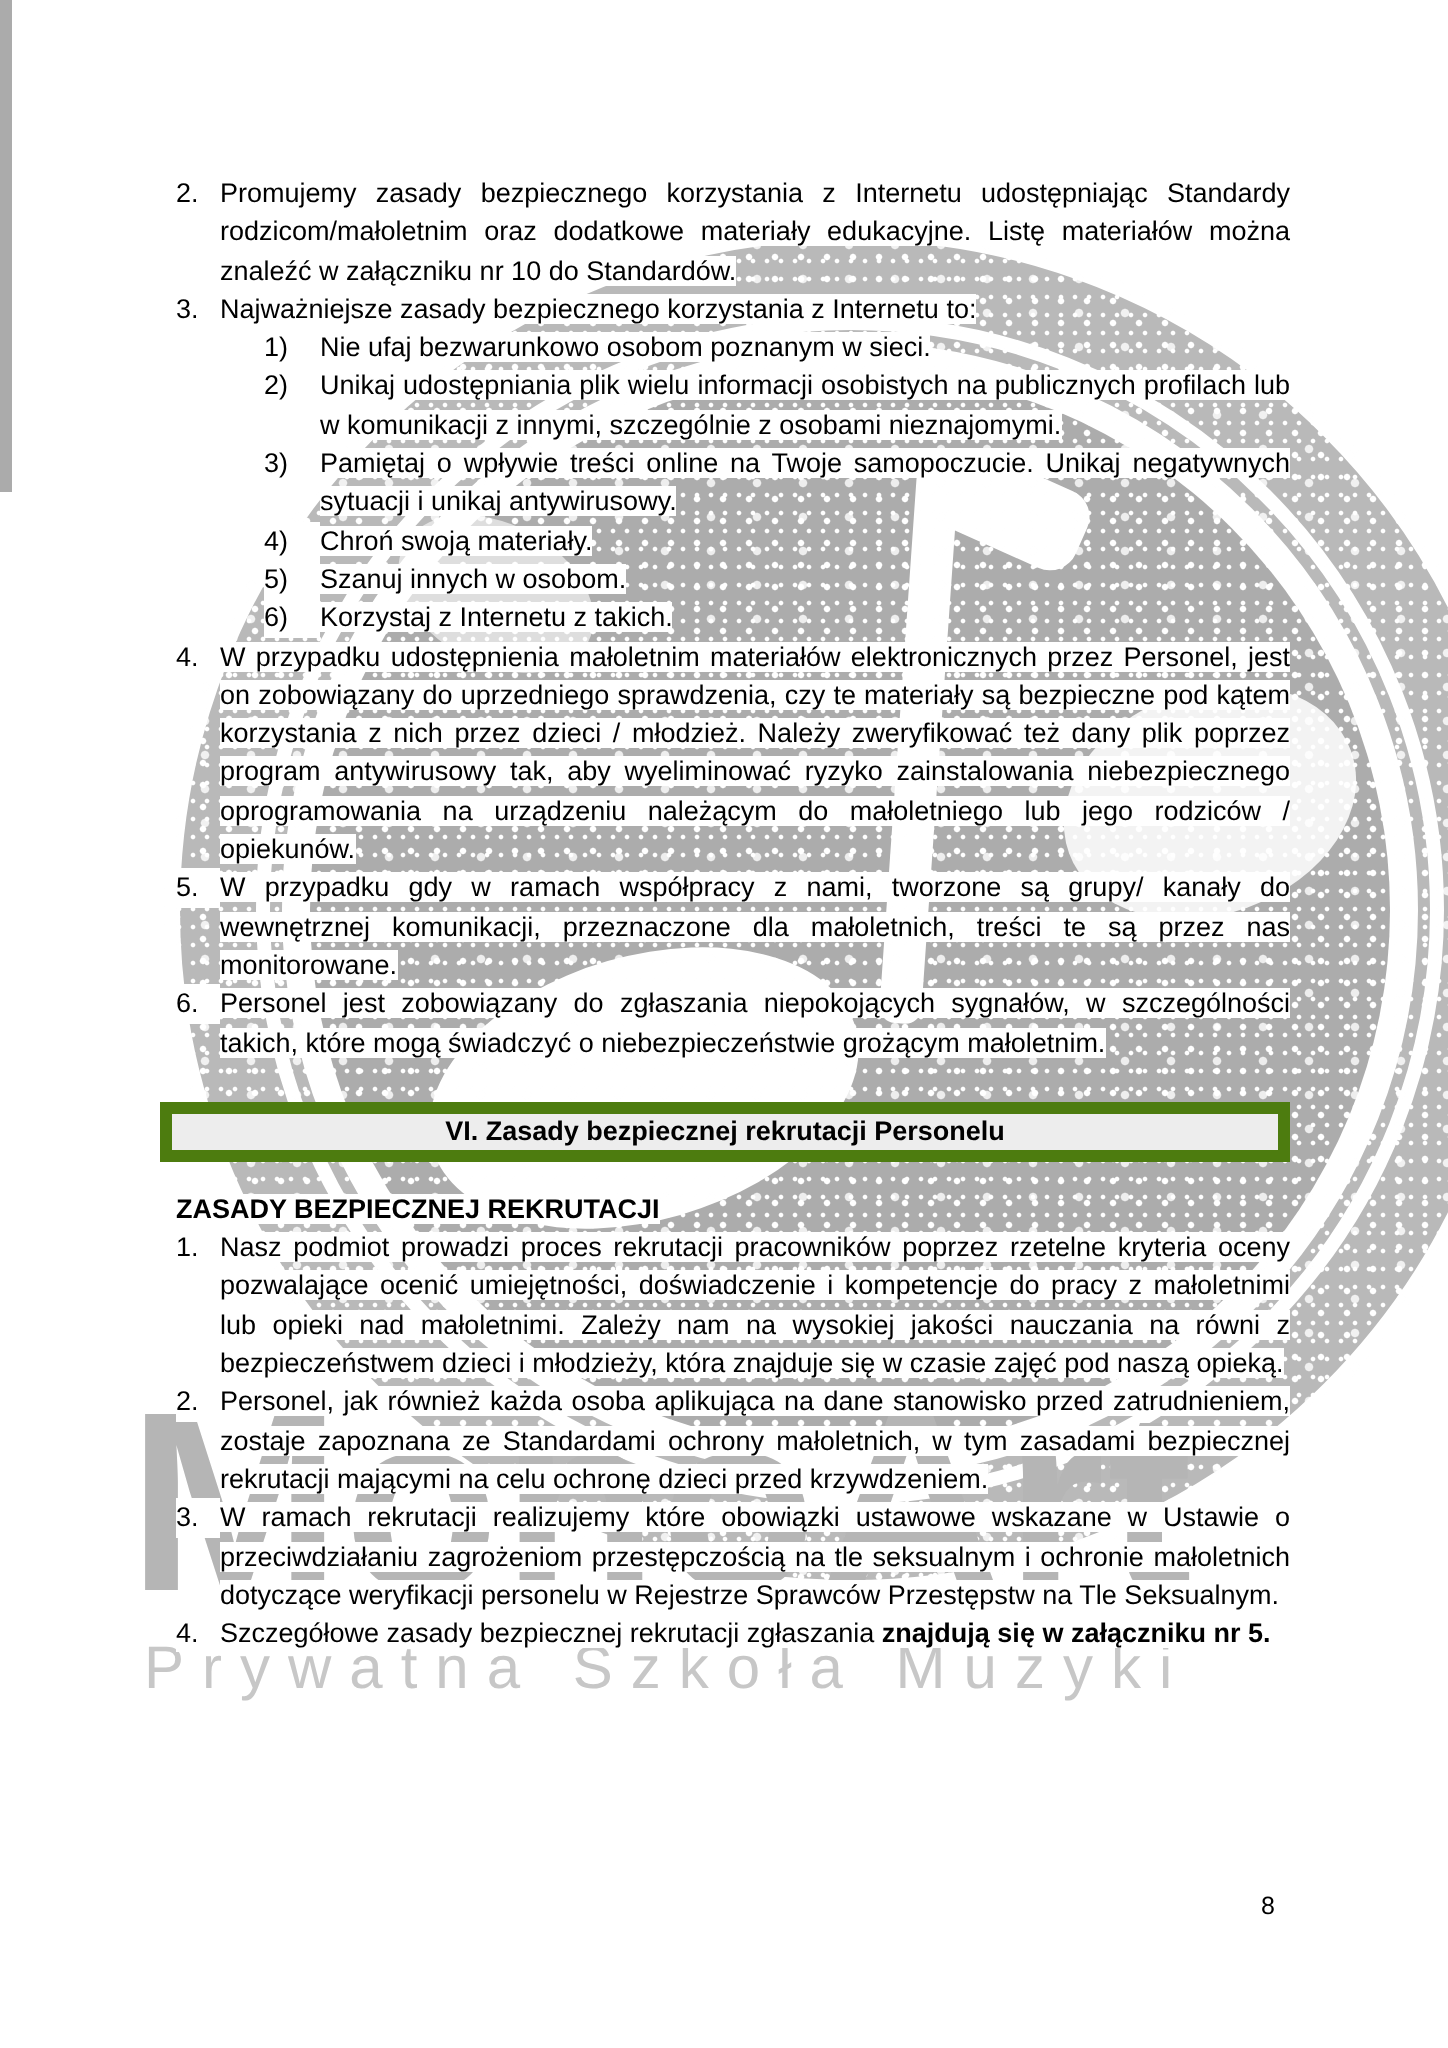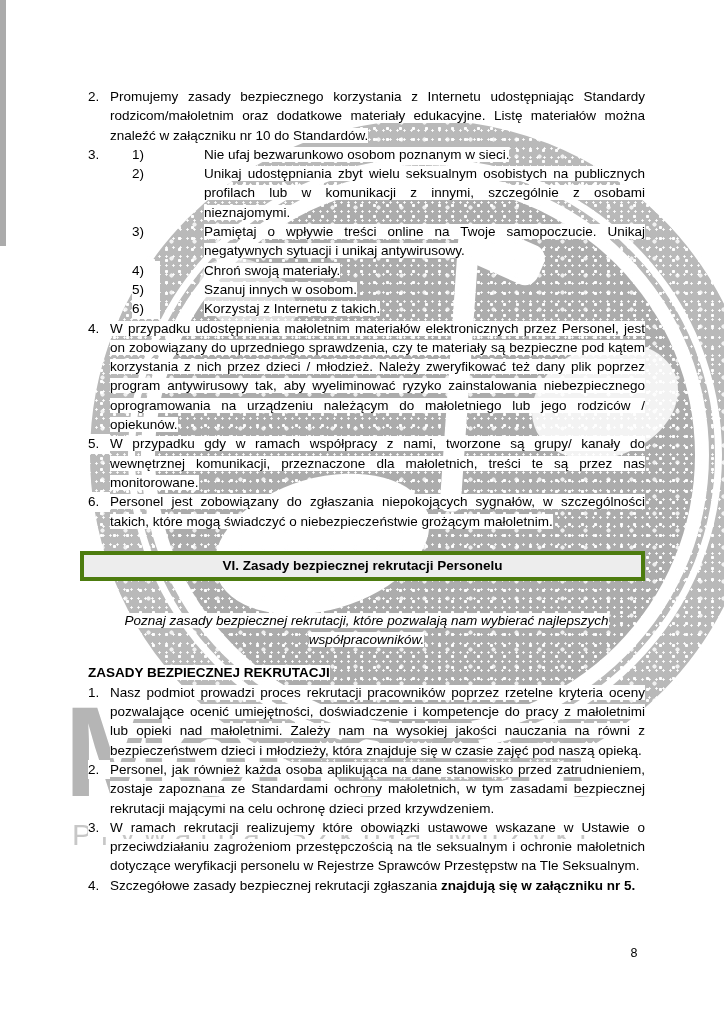--- a/index.html
+++ b/index.html
@@ -87,27 +87,27 @@
   .txt { text-align: justify; }
   .run { background: #ffffff; }
 
   .li { display: flex; align-items: flex-start; }
   .li > .num { flex: 0 0 22px; }
   .li > .body { flex: 1 1 auto; min-width: 0; }
 
   .sub { margin-left: 22px; }
   .sli { display: flex; align-items: flex-start; }
   .sli > .num { flex: 0 0 28px; }
-  .sli > .body { flex: 1 1 auto; min-width: 0; margin-left: 44px; }
+  .sli > .body { flex: 1 1 auto; min-width: 0; }
 
   .section-box {
     margin: 20px 0 0 -8px;
     width: 565px; height: 30px;
     background: #ededed;
-    border: 4px solid #4d7c0f;
+    border: 6px solid #4d7c0f;
     display: flex; align-items: center; justify-content: center;
     font-weight: bold;
   }
 
   .intro {
     margin-top: 30px;
     text-align: center; font-style: italic;
   }
   .intro .run { background: #ffffff; }
 
@@ -149,31 +149,32 @@
     <div class="li">
       <span class="num run">2.</span>
       <div class="body">
           <div class="txt"><span class="run">Promujemy zasady bezpiecznego korzystania z Internetu udostępniając Standardy rodzicom/małoletnim oraz dodatkowe materiały edukacyjne. Listę materiałów można znaleźć w załączniku nr 10 do Standardów.</span></div>
         </div>
     </div>
 
     <div class="li">
       <span class="num run">3.</span>
       <div class="body">
+        <div class="txt"><span class="run">Najważniejsze zasady bezpiecznego korzystania z Internetu to:</span></div>
         <div class="sub">
           <div class="sli">
             <span class="num run">1)</span>
             <div class="body">
                 <div class="txt"><span class="run">Nie ufaj bezwarunkowo osobom poznanym w sieci.</span></div>
               </div>
           </div>
           <div class="sli">
             <span class="num run">2)</span>
             <div class="body">
-                <div class="txt"><span class="run">Unikaj udostępniania zbyt wielu seksualnym osobistych na publicznych profilach lub w komunikacji z innymi, szczególnie z osobami nieznajomymi.</span></div>
+                <div class="txt"><span class="run">Unikaj udostępniania plik wielu informacji osobistych na publicznych profilach lub w komunikacji z innymi, szczególnie z osobami nieznajomymi.</span></div>
               </div>
           </div>
           <div class="sli">
             <span class="num run">3)</span>
             <div class="body">
                 <div class="txt"><span class="run">Pamiętaj o wpływie treści online na Twoje samopoczucie. Unikaj negatywnych sytuacji i unikaj antywirusowy.</span></div>
               </div>
           </div>
           <div class="sli">
             <span class="num run">4)</span>
@@ -215,23 +216,20 @@
       <span class="num run">6.</span>
       <div class="body">
           <div class="txt"><span class="run">Personel jest zobowiązany do zgłaszania niepokojących sygnałów, w szczególności takich, które mogą świadczyć o niebezpieczeństwie grożącym małoletnim.</span></div>
         </div>
     </div>
 
     <div class="section-box">
       <span>VI. Zasady bezpiecznej rekrutacji Personelu</span>
     </div>
 
-    <div class="intro">
-      <span class="run">Poznaj zasady bezpiecznej rekrutacji, które pozwalają nam wybierać najlepszych współpracowników.</span>
-    </div>
 
     <div class="recruit-heading">
       <span class="run">ZASADY BEZPIECZNEJ REKRUTACJI</span>
     </div>
 
     <div class="li">
       <span class="num run">1.</span>
       <div class="body">
           <div class="txt"><span class="run">Nasz podmiot prowadzi proces rekrutacji pracowników poprzez rzetelne kryteria oceny pozwalające ocenić umiejętności, doświadczenie i kompetencje do pracy z małoletnimi lub opieki nad małoletnimi. Zależy nam na wysokiej jakości nauczania na równi z bezpieczeństwem dzieci i młodzieży, która znajduje się w czasie zajęć pod naszą opieką.</span></div>
         </div>

